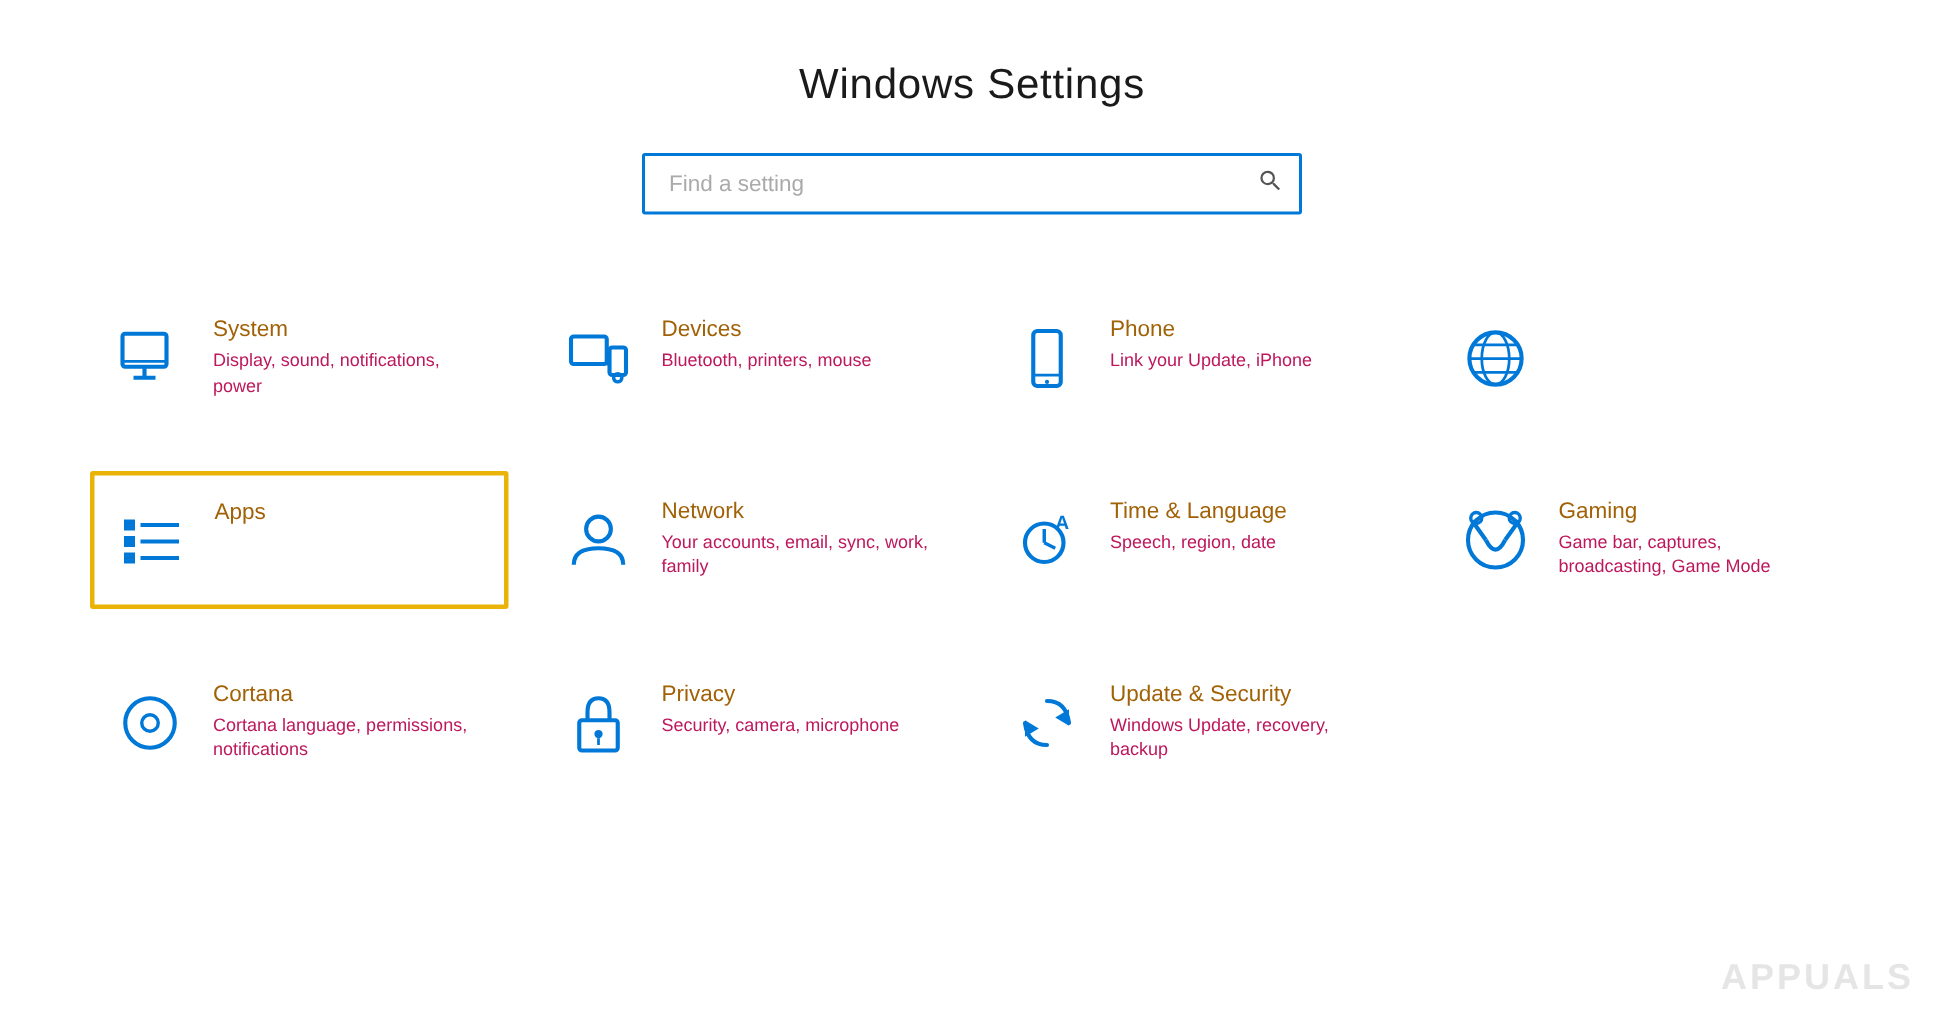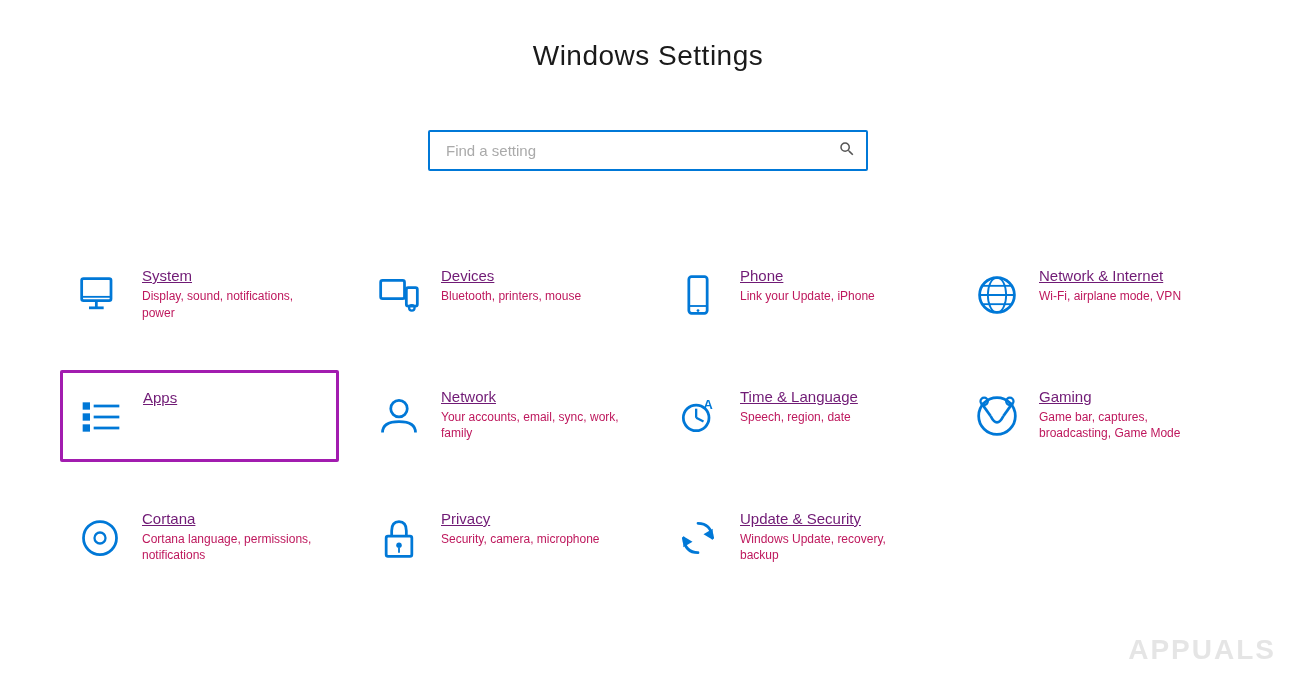--- a/index.html
+++ b/index.html
@@ -18,21 +18,20 @@
 
     .page-container {
       width: 1296px;
       min-height: 676px;
       background: #ffffff;
       display: flex;
       flex-direction: column;
       align-items: center;
       padding: 40px 60px 40px 60px;
       position: relative;
-      gap: 28px;
     }
 
     .title {
       font-size: 28px;
       font-weight: 300;
       color: #1a1a1a;
       margin-bottom: 30px;
       text-align: center;
       letter-spacing: 0.5px;
     }
@@ -80,21 +79,21 @@
       flex-direction: row;
       align-items: flex-start;
       padding: 16px 12px;
       cursor: pointer;
       border: 2px solid transparent;
       border-radius: 2px;
       transition: background 0.1s;
     }
 
     .setting-item.highlighted {
-      border: 3px solid #a21caf;
+      border: 3px solid #eab308;
     }
 
     .icon-container {
       width: 52px;
       height: 52px;
       display: flex;
       align-items: center;
       justify-content: center;
       flex-shrink: 0;
       margin-right: 16px;
@@ -102,36 +101,35 @@
     }
 
     .setting-text {
       display: flex;
       flex-direction: column;
     }
 
     .setting-name {
       font-size: 15px;
       font-weight: 500;
-      color: #701a75;
+      color: #a16207;
       margin-bottom: 4px;
-      text-decoration: underline;
     }
 
     .setting-desc {
       font-size: 12px;
       color: #be185d;
       line-height: 1.4;
     }
 
     .watermark {
       position: absolute;
       bottom: 10px;
       right: 20px;
-      font-size: 28px;
+      font-size: 24px;
       font-weight: bold;
       color: rgba(180, 180, 180, 0.35);
       letter-spacing: 2px;
       pointer-events: none;
       user-select: none;
     }
 
     svg {
       width: 44px;
       height: 44px;
@@ -198,24 +196,20 @@
       <div class="setting-item">
         <div class="icon-container">
           <svg viewBox="0 0 48 48" xmlns="http://www.w3.org/2000/svg">
       <circle cx="24" cy="24" r="19" fill="none" stroke="#0078d7" stroke-width="3"></circle>
       <ellipse cx="24" cy="24" rx="10" ry="19" fill="none" stroke="#0078d7" stroke-width="2"></ellipse>
       <line x1="5" y1="24" x2="43" y2="24" stroke="#0078d7" stroke-width="2"></line>
       <line x1="8" y1="14" x2="40" y2="14" stroke="#0078d7" stroke-width="2"></line>
       <line x1="8" y1="34" x2="40" y2="34" stroke="#0078d7" stroke-width="2"></line>
     </svg>
         </div>
-        <div class="setting-text">
-          <div class="setting-name">Network &amp; Internet</div>
-          <div class="setting-desc">Wi-Fi, airplane mode, VPN</div>
-        </div>
       </div>
       <div class="setting-item highlighted">
         <div class="icon-container">
           <svg viewBox="0 0 48 48" xmlns="http://www.w3.org/2000/svg">
       <rect x="4" y="8" width="8" height="8" fill="#0078d7"></rect>
       <rect x="4" y="20" width="8" height="8" fill="#0078d7"></rect>
       <rect x="4" y="32" width="8" height="8" fill="#0078d7"></rect>
       <line x1="16" y1="12" x2="44" y2="12" stroke="#0078d7" stroke-width="3"></line>
       <line x1="16" y1="24" x2="44" y2="24" stroke="#0078d7" stroke-width="3"></line>
       <line x1="16" y1="36" x2="44" y2="36" stroke="#0078d7" stroke-width="3"></line>

